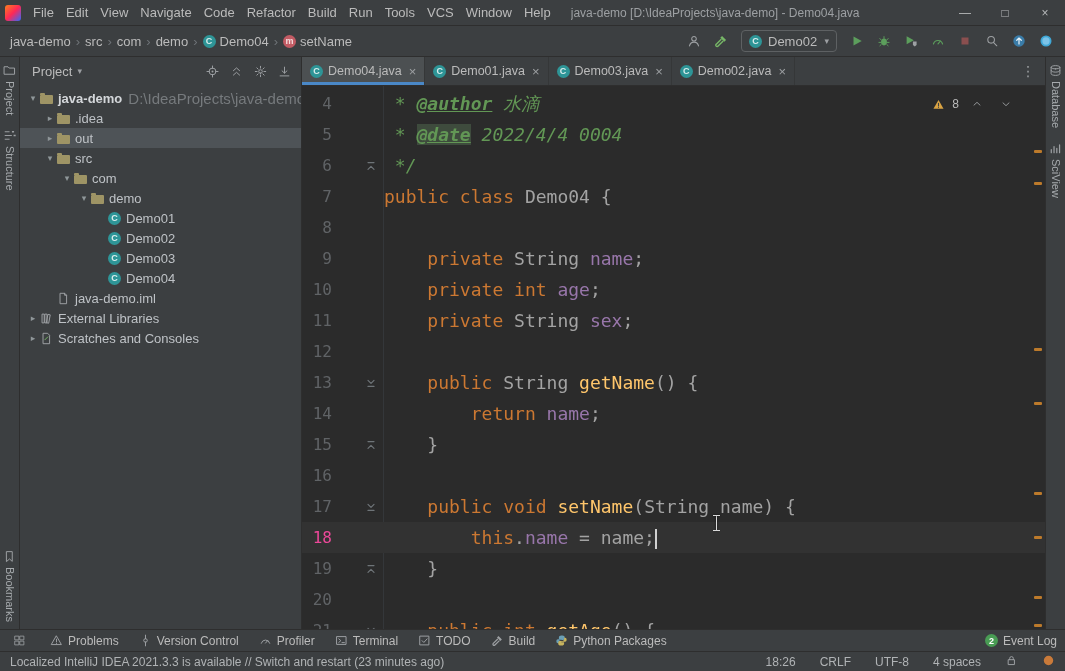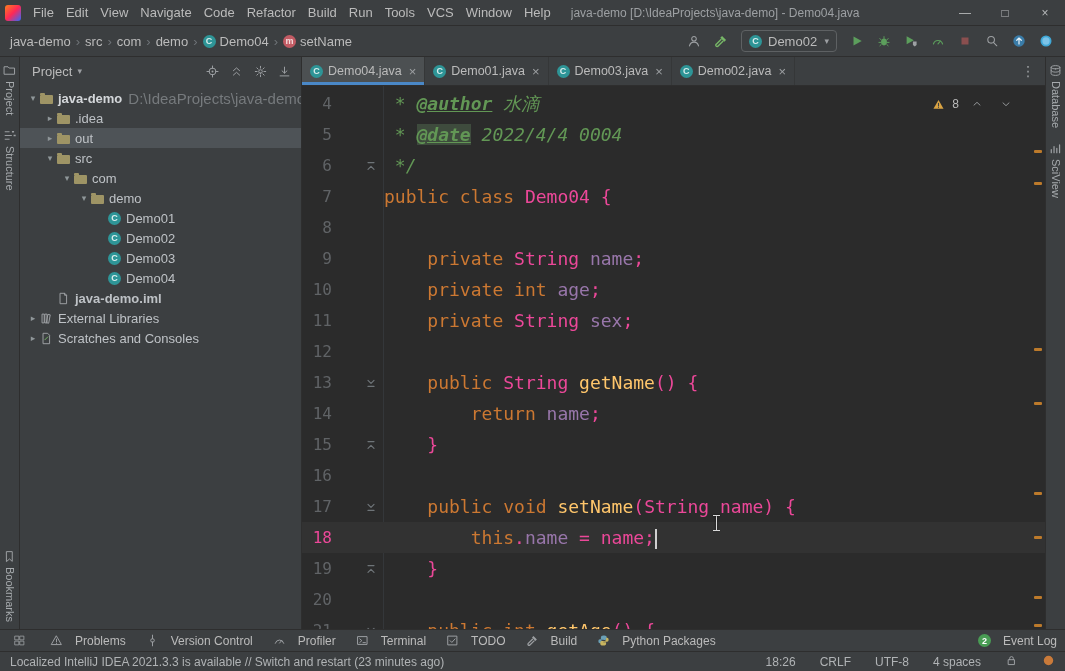--- a/index.html
+++ b/index.html
@@ -57,29 +57,29 @@
 .ln{width:30px;flex:0 0 30px;text-align:right;color:#606366;font-size:16px}
 .line.current .ln{color:#ec4899}
 .fold{width:52px;flex:0 0 52px;display:flex;justify-content:flex-end;padding-right:7px}
 .ltext{white-space:pre;color:#a9b7c6}
 .tk-c{color:#629755;font-style:italic}
 .tk-d{color:#629755;font-style:italic;font-weight:bold;text-decoration:underline}
 .tk-dh{color:#629755;font-style:italic;font-weight:bold;text-decoration:underline;background:#3e4b3d}
 .tk-k{color:#cc7832}
 .tk-f{color:#9876aa}
 .tk-m{color:#ffc66b}
-.tk-p{color:#ec4899}
+.tk-p{color:#a3a3a3}
 .caret-bar{display:inline-block;width:2px;height:20px;background:#d0d0d0;vertical-align:middle}
 .inspect{position:absolute;top:7px;right:28px;display:flex;align-items:center;gap:7px;font-family:"Liberation Sans",sans-serif;font-size:12px;color:#bbb}
 .stripe-mark{position:absolute;right:3px;width:8px;height:3px;background:#bc7a2b;border-radius:1px}
 .ibeam{position:absolute;left:410px;top:429px;width:9px;height:17px}
 .ibeam::before{content:"";position:absolute;left:4px;top:1px;bottom:1px;width:1px;background:#dadada;box-shadow:0 0 2px rgba(0,0,0,.8)}
 .ibeam::after{content:"";position:absolute;left:1px;right:1px;top:0;height:1px;background:#dadada;box-shadow:0 15px 0 #dadada,0 0 2px rgba(0,0,0,.8)}
 .bottombar{height:22px;flex:0 0 22px;background:#3c3f41;border-top:1px solid #2e2e2e;display:flex;align-items:center;padding:0 8px;font-size:12px;gap:20px}
-.bb-item{display:flex;align-items:center;gap:12px;color:#bbb;white-space:nowrap}
+.bb-item{display:flex;align-items:center;gap:5px;color:#bbb;white-space:nowrap}
 .bb-right{margin-left:auto;display:flex;align-items:center;gap:6px}
 .badge{width:13px;height:13px;border-radius:50%;background:#499C54;color:#fff;font-size:9px;display:inline-flex;align-items:center;justify-content:center;font-weight:bold}
 .statusbar{height:20px;flex:0 0 20px;background:#3c3f41;border-top:1px solid #2e2e2e;display:flex;align-items:center;padding:0 10px;font-size:12px;color:#b0b3b5}
 .sb-right{margin-left:auto;display:flex;align-items:center;gap:24px;white-space:nowrap}
 </style>
 </head>
 <body>
 
 <div class="app">
 
@@ -338,21 +338,21 @@
           <div class="tree-row" style="padding-left: 74px;">
             <span class="chev"></span>
             <span class="ic ic-class">C</span>
             <span class="tlabel">Demo03</span>
           </div>
           <div class="tree-row" style="padding-left: 74px;">
             <span class="chev"></span>
             <span class="ic ic-class">C</span>
             <span class="tlabel">Demo04</span>
           </div>
-          <div class="tree-row" style="padding-left: 23px; font-weight: bold;">
+          <div class="tree-row" style="padding-left: 23px;">
             <span class="chev"></span>
             <span class="ic">
               <svg width="13" height="13" viewBox="0 0 16 16" fill="none" xmlns="http://www.w3.org/2000/svg">
                 <path d="M4.2 1.6h5.2l2.4 2.4v10.4H4.2z" stroke="#9da0a3" stroke-width="1.2" fill="none" stroke-linecap="round" stroke-linejoin="round"></path>
                 <path d="M9.4 1.6V4h2.4" stroke="#9da0a3" stroke-width="1.2" fill="none" stroke-linecap="round" stroke-linejoin="round"></path>
               </svg>
             </span>
             <span class="tlabel">java-demo.iml</span>
           </div>
           <div class="tree-row" style="padding-left: 6px;">

